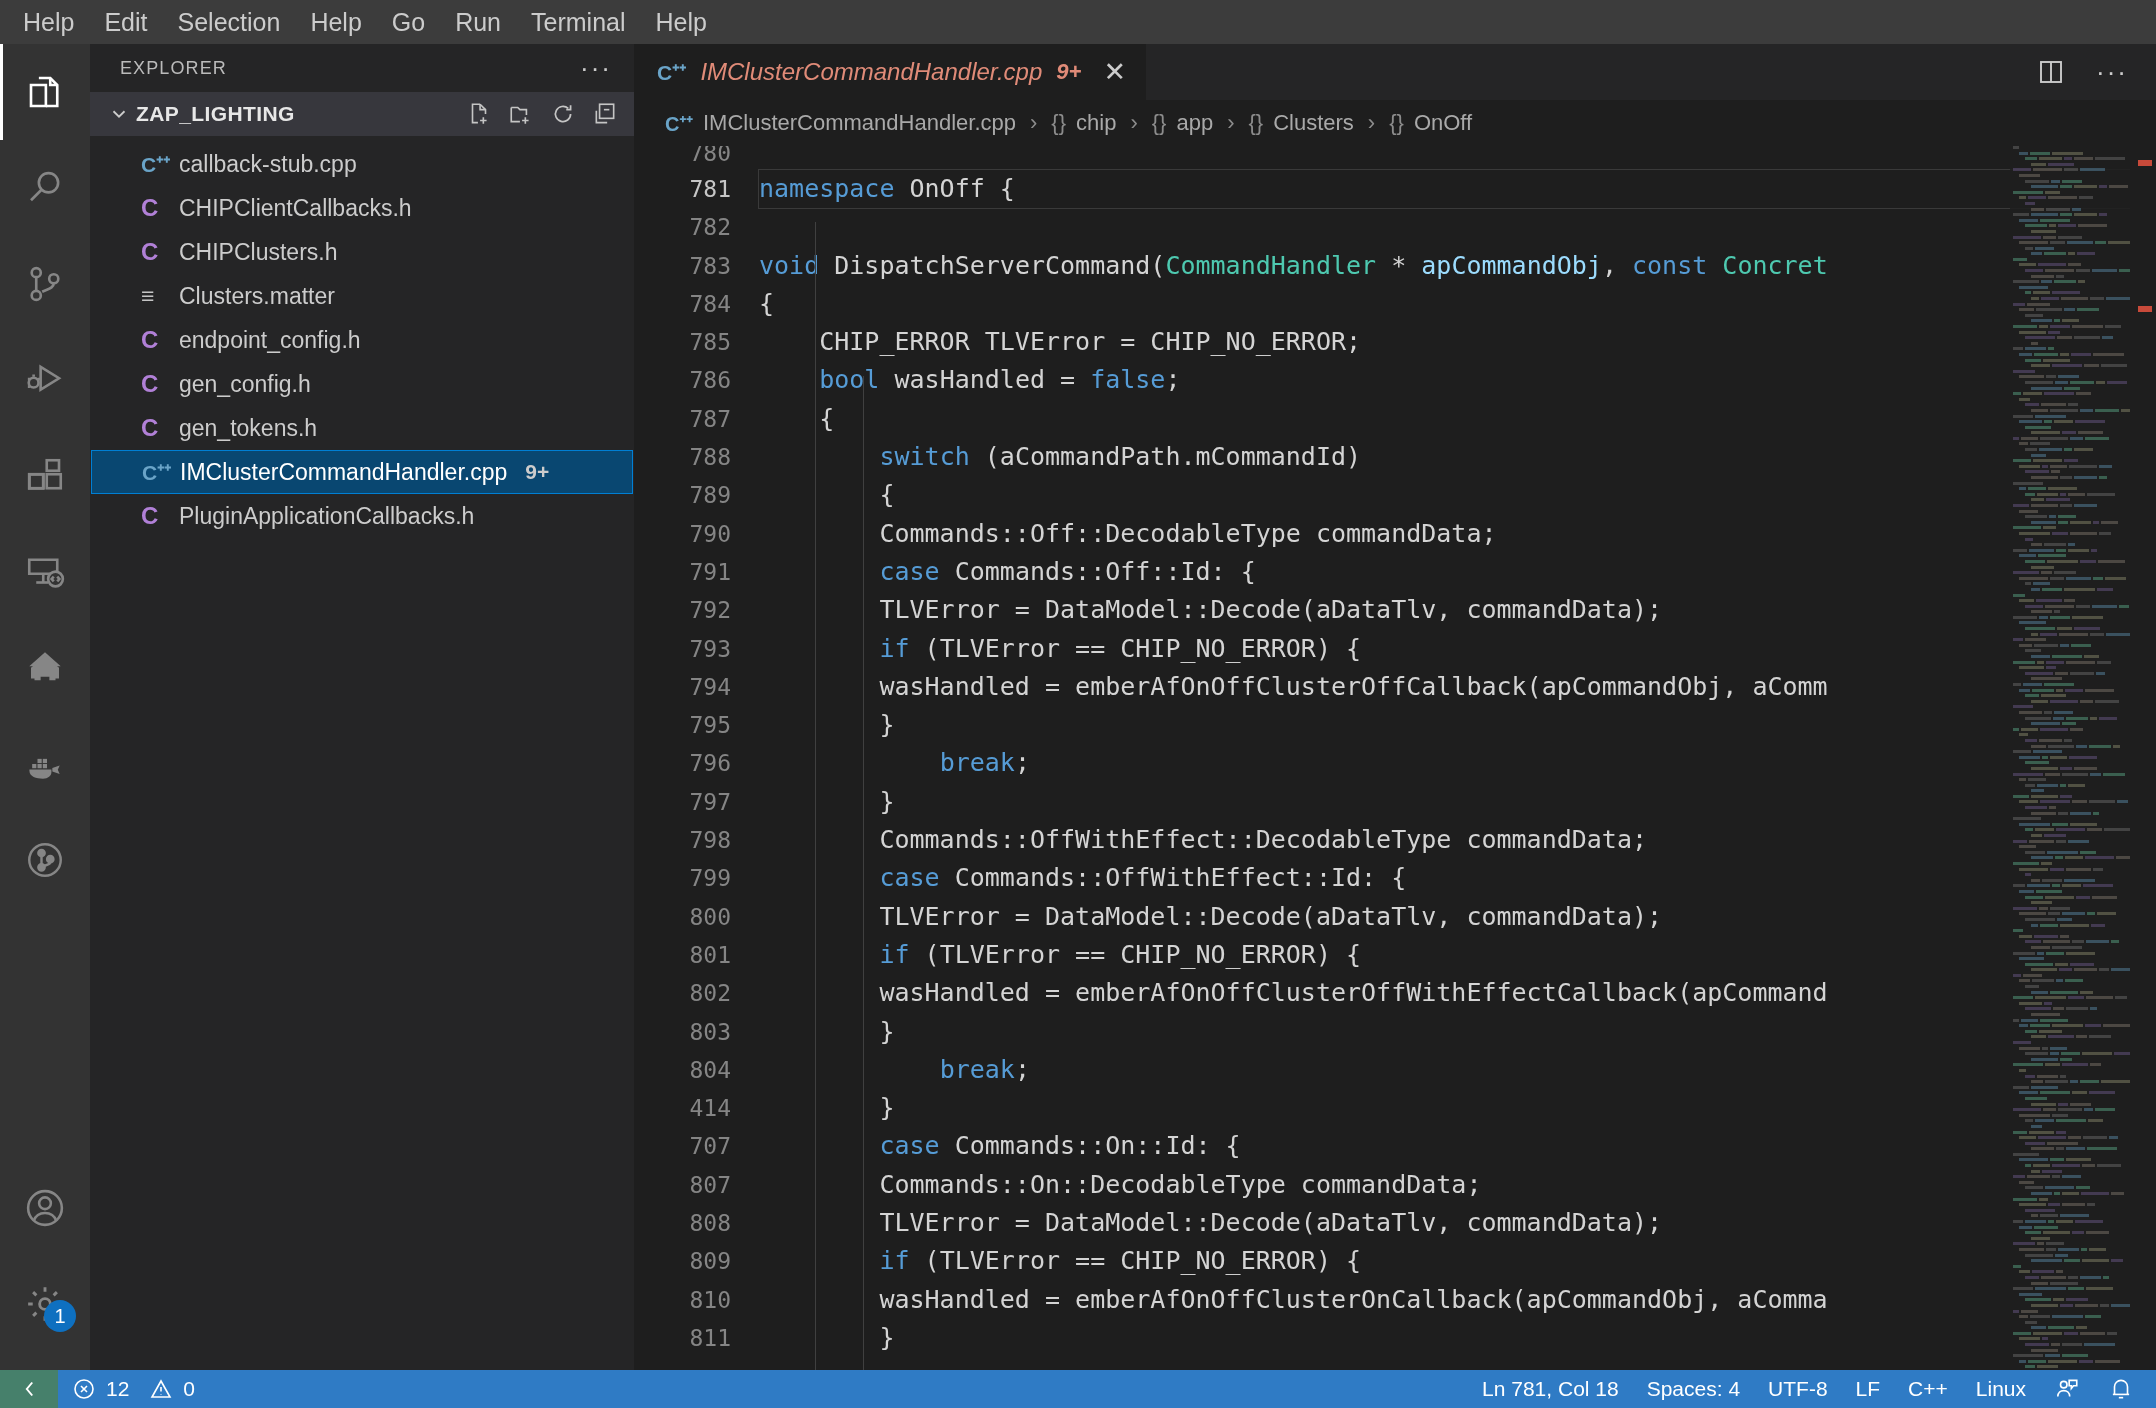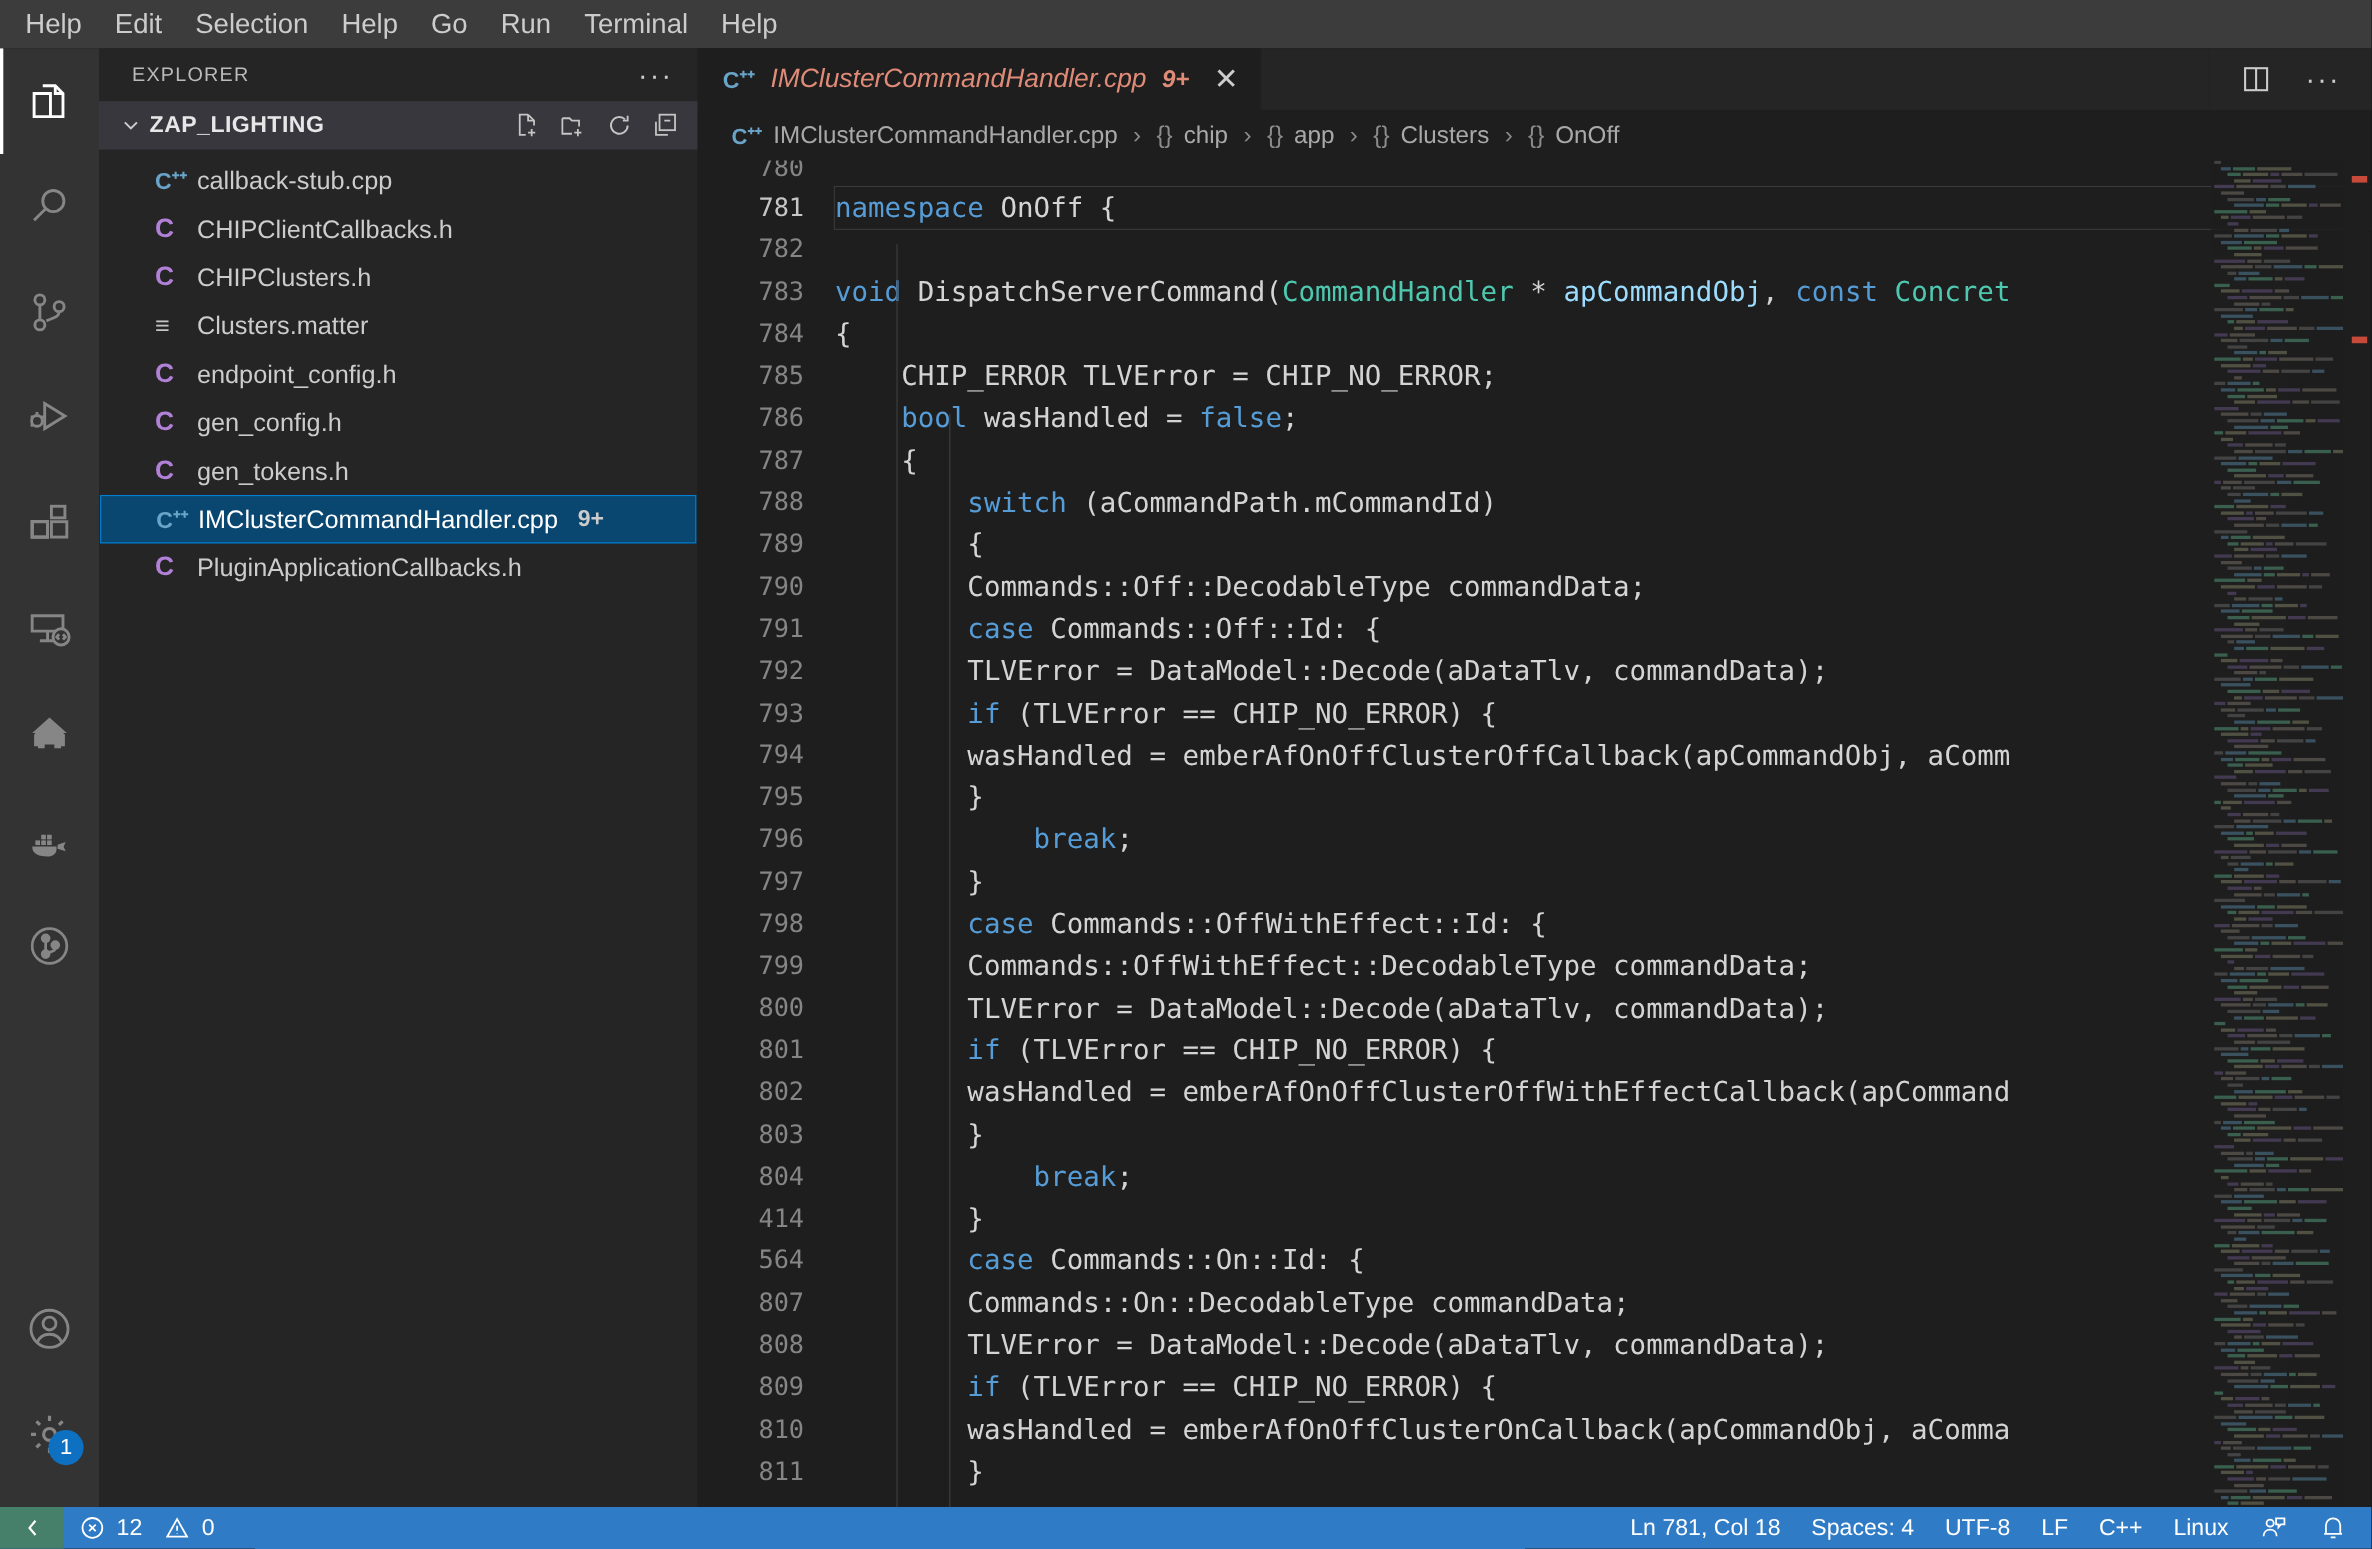--- a/index.html
+++ b/index.html
@@ -432,21 +432,21 @@
             <div class="gl">796</div>
             <div class="gl">797</div>
             <div class="gl">798</div>
             <div class="gl">799</div>
             <div class="gl">800</div>
             <div class="gl">801</div>
             <div class="gl">802</div>
             <div class="gl">803</div>
             <div class="gl">804</div>
             <div class="gl">414</div>
-            <div class="gl">564</div>
+            <div class="gl">707</div>
             <div class="gl">807</div>
             <div class="gl">808</div>
             <div class="gl">809</div>
             <div class="gl">810</div>
             <div class="gl">811</div>
           </div>
         <div class="code-lines" id="codelines">
           <div class="indent-guide" style="left:62px;top:76px;bottom:0;"></div>
           <div class="indent-guide" style="left:110px;top:230px;bottom:0;"></div>
         <div class="ln" style="height: 24px;"></div>
@@ -460,22 +460,22 @@
             <div class="ln"><span class="id">        </span><span class="kw">switch</span><span class="id"> (aCommandPath.mCommandId)</span></div>
             <div class="ln"><span class="id">        {</span></div>
             <div class="ln"><span class="id">        Commands::Off::DecodableType commandData;</span></div>
             <div class="ln"><span class="id">        </span><span class="kw">case</span><span class="id"> Commands::Off::Id: {</span></div>
             <div class="ln"><span class="id">        TLVError = DataModel::Decode(aDataTlv, commandData);</span></div>
             <div class="ln"><span class="id">        </span><span class="kw">if</span><span class="id"> (TLVError == CHIP_NO_ERROR) {</span></div>
             <div class="ln"><span class="id">        wasHandled = emberAfOnOffClusterOffCallback(apCommandObj, aComm</span></div>
             <div class="ln"><span class="id">        }</span></div>
             <div class="ln"><span class="id">            </span><span class="kw">break</span><span class="id">;</span></div>
             <div class="ln"><span class="id">        }</span></div>
+            <div class="ln"><span class="id">        Commands::OffWithEffect::DecodableType commandData;</span></div>
             <div class="ln"><span class="id">        </span><span class="kw">case</span><span class="id"> Commands::OffWithEffect::Id: {</span></div>
-            <div class="ln"><span class="id">        Commands::OffWithEffect::DecodableType commandData;</span></div>
             <div class="ln"><span class="id">        TLVError = DataModel::Decode(aDataTlv, commandData);</span></div>
             <div class="ln"><span class="id">        </span><span class="kw">if</span><span class="id"> (TLVError == CHIP_NO_ERROR) {</span></div>
             <div class="ln"><span class="id">        wasHandled = emberAfOnOffClusterOffWithEffectCallback(apCommand</span></div>
             <div class="ln"><span class="id">        }</span></div>
             <div class="ln"><span class="id">            </span><span class="kw">break</span><span class="id">;</span></div>
             <div class="ln"><span class="id">        }</span></div>
             <div class="ln"><span class="id">        </span><span class="kw">case</span><span class="id"> Commands::On::Id: {</span></div>
             <div class="ln"><span class="id">        Commands::On::DecodableType commandData;</span></div>
             <div class="ln"><span class="id">        TLVError = DataModel::Decode(aDataTlv, commandData);</span></div>
             <div class="ln"><span class="id">        </span><span class="kw">if</span><span class="id"> (TLVError == CHIP_NO_ERROR) {</span></div>

